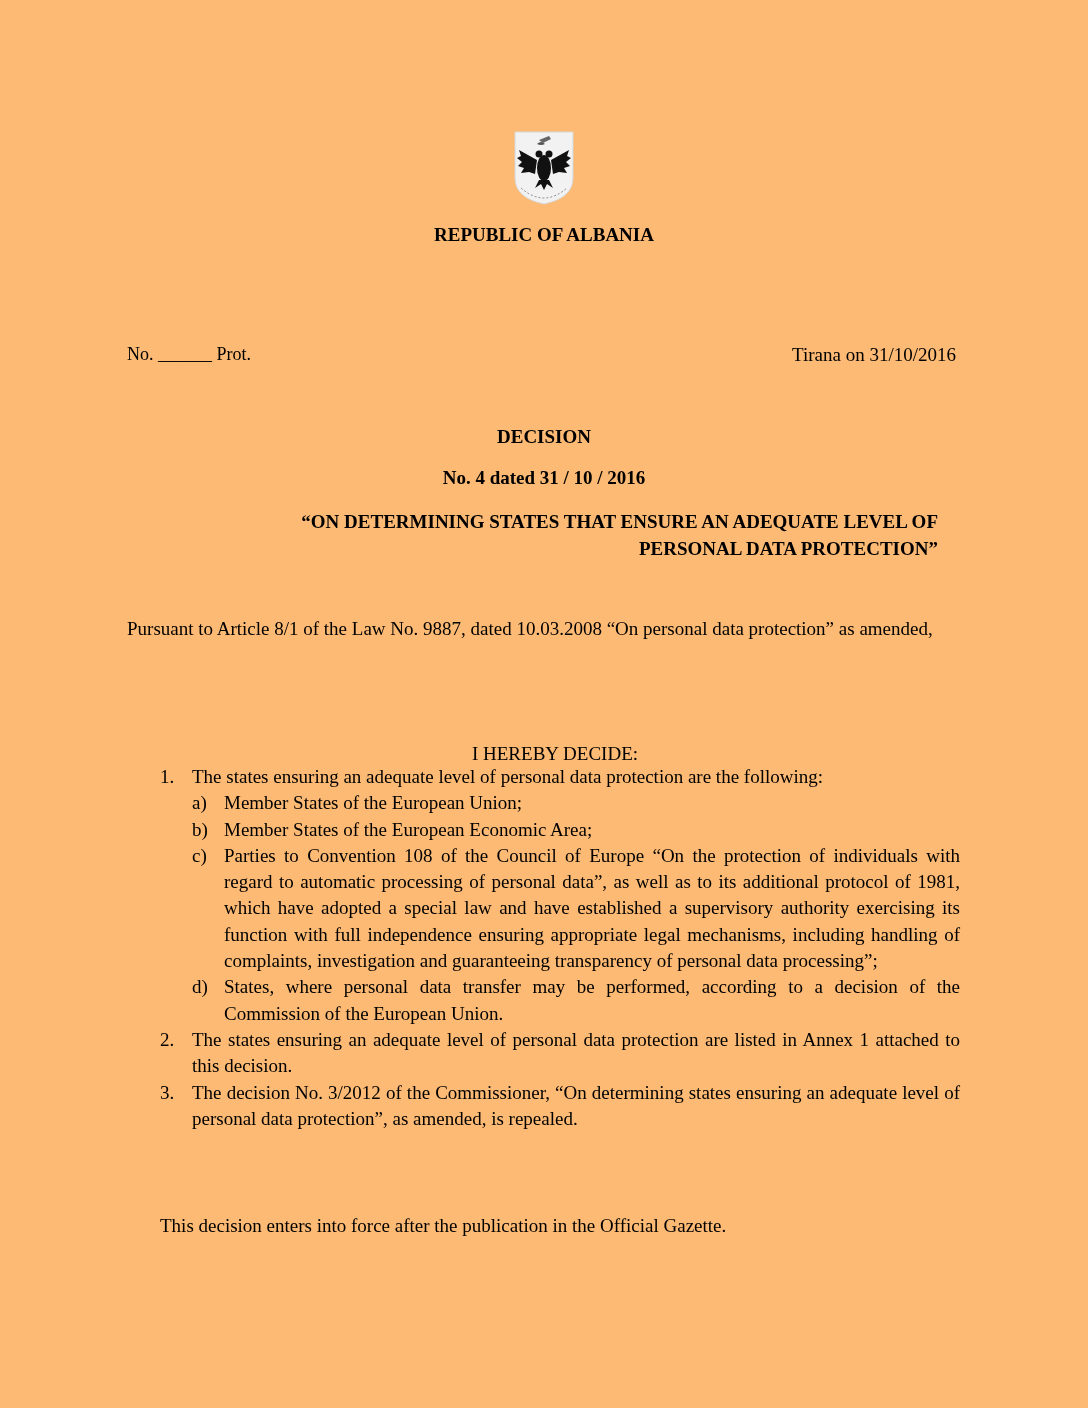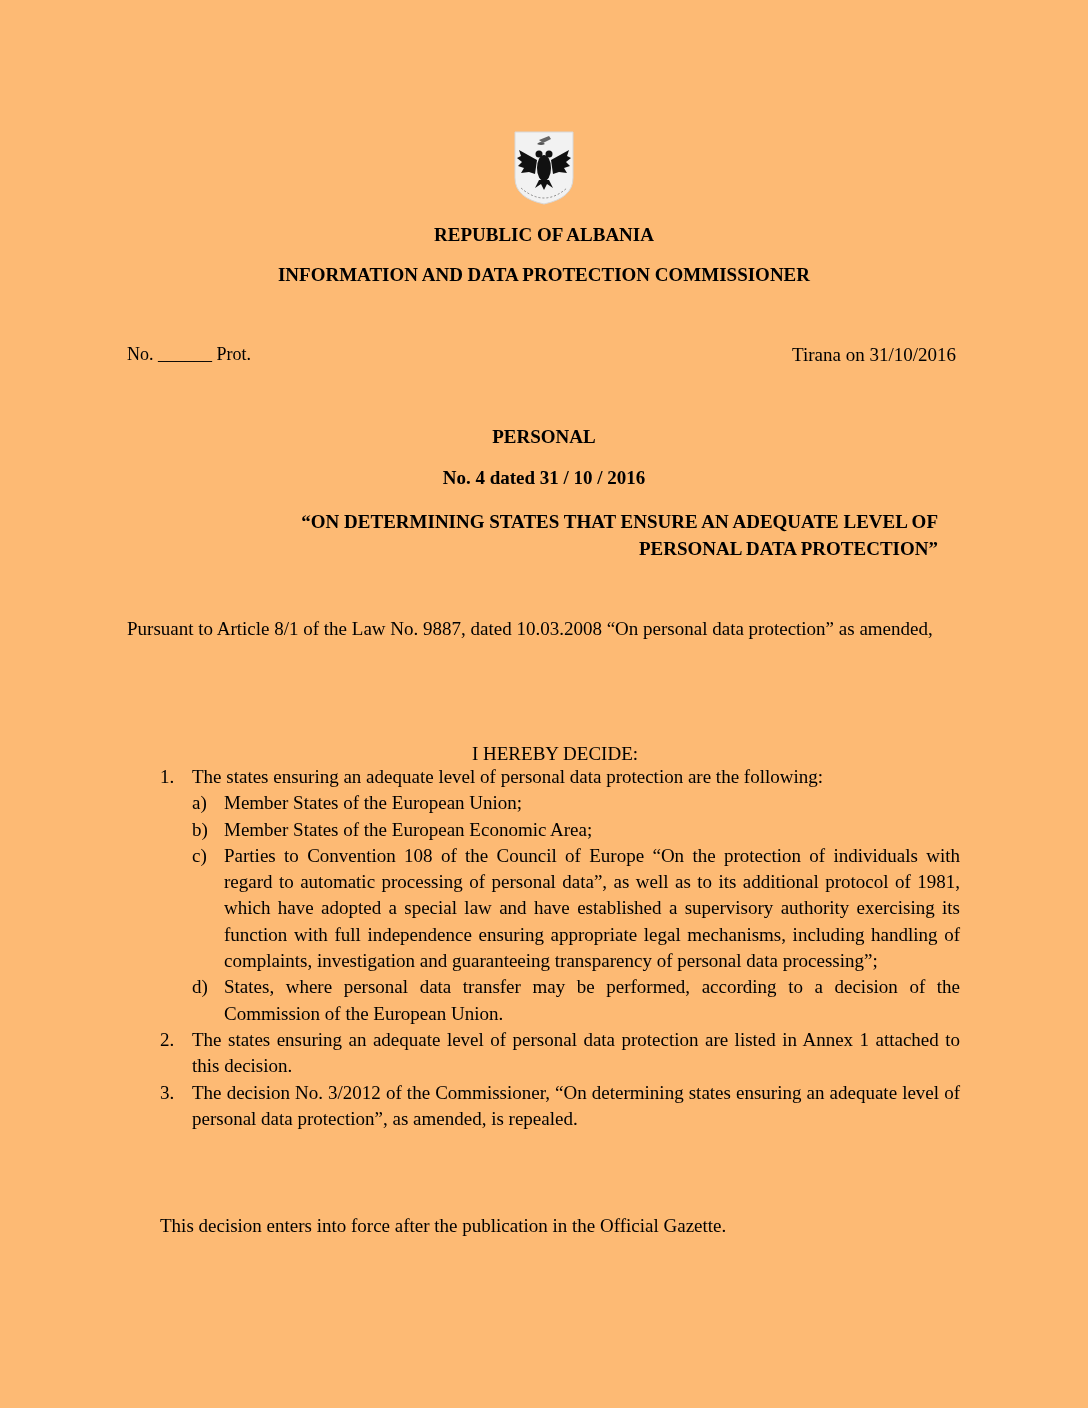--- a/index.html
+++ b/index.html
@@ -39,26 +39,25 @@
       <circle cx="28" cy="26" r="3.5"></circle>
       <circle cx="38" cy="26" r="3.5"></circle>
       <path d="M26 32 L8 22 L10 28 L6 30 L11 34 L7 38 L13 40 L10 45 L18 44 L24 46 Z"></path>
       <path d="M40 32 L58 22 L56 28 L60 30 L55 34 L59 38 L53 40 L56 45 L48 44 L42 46 Z"></path>
       <path d="M28 52 L24 60 L30 56 L33 62 L36 56 L42 60 L38 52 Z"></path>
     </g>
     <path d="M10 60 Q33 80 56 60" fill="none" stroke="#888" stroke-dasharray="2 2"></path>
   </svg>
 
   <div class="center bold h1">REPUBLIC OF ALBANIA</div>
-  <div class="center bold h2">INFORMATION AND DATA PROTECTION COMMISSIONER</div>
 
   <div class="prot">No. ______ Prot.</div>
   <div class="place-date">Tirana on 31/10/2016</div>
 
-  <div class="center bold dec">PERSONAL</div>
+  <div class="center bold dec">DECISION</div>
   <div class="center bold decno">No. 4 dated 31 / 10 / 2016</div>
   <div class="dectitle">
     <div>“ON DETERMINING STATES THAT ENSURE AN ADEQUATE LEVEL OF</div>
     <div>PERSONAL DATA PROTECTION”</div>
   </div>
 
   <div class="pursuant">Pursuant to Article 8/1  of the Law No. 9887, dated 10.03.2008 “On personal data protection” as amended,</div>
 
   <div class="center hereby">I HEREBY DECIDE:</div>
 

